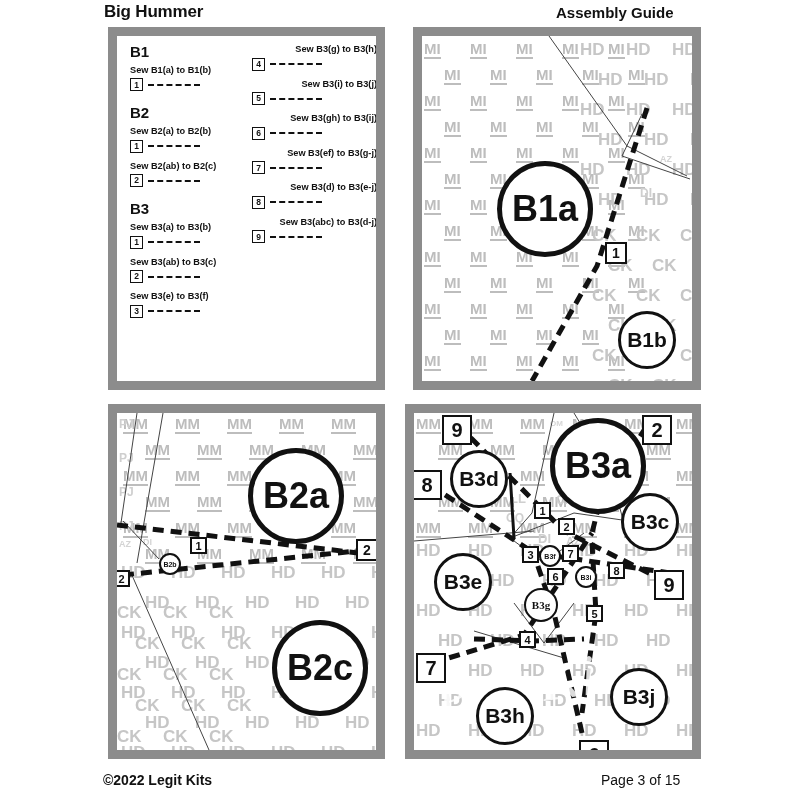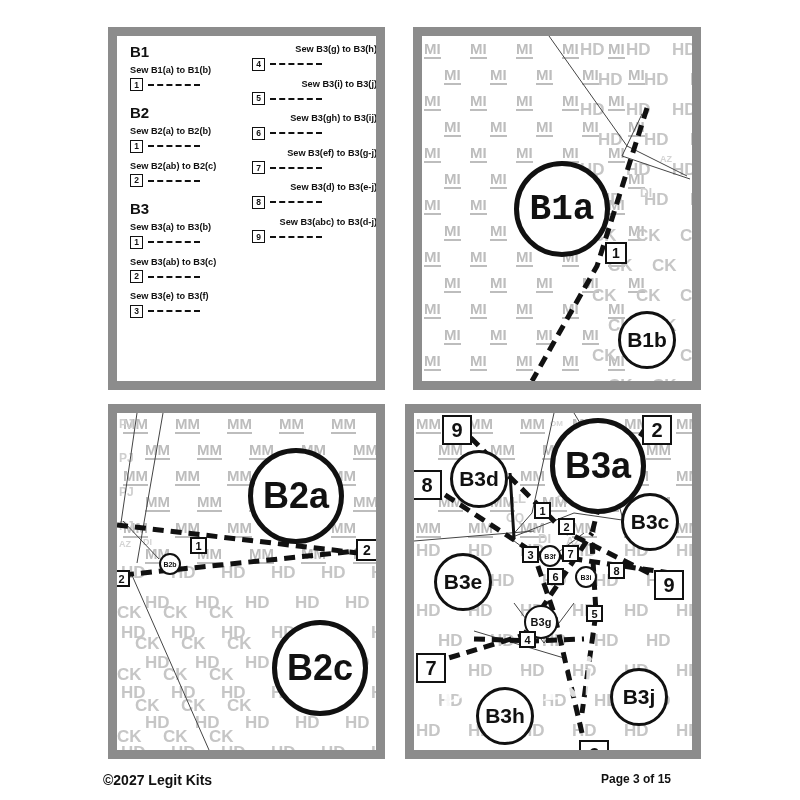--- a/index.html
+++ b/index.html
@@ -11,21 +11,21 @@
   .page{position:absolute;inset:0;}
 
   
   .header{position:absolute;left:0;top:2px;width:800px;height:26px;}
   .hdr-title{position:absolute;left:104px;top:0;font-size:17px;font-weight:bold;letter-spacing:-0.2px;}
   .hdr-right{position:absolute;left:556px;top:2px;font-size:15px;font-weight:bold;}
 
   
   .footer{position:absolute;left:0;top:772px;width:800px;height:26px;}
   .ftr-left{position:absolute;left:103px;top:0;font-size:14px;font-weight:bold;}
-  .ftr-right{position:absolute;left:601px;top:0;font-size:12px;font-weight:bold;}
+  .ftr-right{position:absolute;left:601px;top:0;font-size:14px;font-weight:normal;}
 
   
   .panel{position:absolute;background:#8c8c8c;box-sizing:border-box;padding:9px;}
   .panel-inner{position:relative;width:100%;height:100%;background:#fff;overflow:hidden;}
 
   #panel-instructions{left:108px;top:27px;width:277px;height:363px;}
   #panel-b1{left:413px;top:27px;width:288px;height:363px;}
   #panel-b2{left:108px;top:404px;width:277px;height:355px;}
   #panel-b3{left:405px;top:404px;width:296px;height:355px;}
 
@@ -74,20 +74,24 @@
 
   svg.seams{position:absolute;inset:0;width:100%;height:100%;overflow:visible;}
   .wm{position:absolute;font-size:58px;color:rgba(255,255,255,.85);font-style:italic;
       font-family:"Liberation Serif",serif;transform:rotate(-8deg);pointer-events:none;}
 </style>
 </head>
 <body>
 
 <div class="page">
 
+  <div class="header">
+    <div class="hdr-title">Big Hummer</div>
+    <div class="hdr-right">Assembly Guide</div>
+  </div>
 
   <div class="panel" id="panel-instructions">
     <div class="panel-inner">
       <div class="instr-cols">
         <div class="col col-left" id="instr-left">
             <div class="grp-title">B1</div>
             <div class="step-text">Sew B1(a) to B1(b)</div>
             <div class="step-row">
               <div class="num-box">1</div>
               <div class="dashline"></div>
@@ -264,21 +268,21 @@
           <div class="pat" style="left: 230px; top: 340px; font-size: 17px; color: rgb(198, 198, 198);">CK</div>
           <div class="pat" style="left: 218px; top: 150px; font-size: 12px; color: rgb(207, 207, 207);">DI</div>
           <div class="pat" style="left: 238px; top: 118px; font-size: 9px; color: rgb(212, 212, 212);">AZ</div>
         </div>
       <svg class="seams" viewBox="0 0 270 345" preserveAspectRatio="none">
         <path d="M127,0 L205,110 L265,140" fill="none" stroke="#444" stroke-width="1"></path>
         <path d="M220,78 L200,120 L268,143" fill="none" stroke="#444" stroke-width="1"></path>
         <path d="M225,72 L175,230 L110,345" fill="none" stroke="#111" stroke-width="5" stroke-dasharray="11 7"></path>
       </svg>
       <div id="b1-shapes">
-          <div class="circ lg" style="left: 92px; top: 125px; font-family: Liberation Mono, monospace;">B1a</div>
+          <div class="circ lg" style="left: 75px; top: 125px;">B1a</div>
           <div class="circ md" style="left: 196px; top: 275px;">B1b</div>
           <div class="marker md" style="left: 183px; top: 206px;">1</div>
         </div>
     </div>
   </div>
 
   <div class="panel" id="panel-b2">
     <div class="panel-inner">
       <div class="fabric" id="fabric-b2">
           <div class="pat" style="left: 6px; top: 2px; font-size: 15px; color: rgb(189, 189, 189); border-bottom: 2px solid rgb(189, 189, 189);">MM</div>
@@ -486,21 +490,21 @@
         <path d="M118,136 L140,200 L168,320" fill="none" stroke="#111" stroke-width="5" stroke-dasharray="11 7"></path>
         <path d="M178,130 L182,200 L168,300" fill="none" stroke="#111" stroke-width="5" stroke-dasharray="11 7"></path>
         <path d="M60,226 L120,228 L170,226" fill="none" stroke="#111" stroke-width="5" stroke-dasharray="11 7"></path>
       </svg>
       <div class="wm" style="left:-6px;top:238px;">Legit Kits</div>
       <div id="b3-shapes">
           <div class="circ lg" style="left: 136px; top: 5px;">B3a</div>
           <div class="circ md" style="left: 36px; top: 37px;">B3d</div>
           <div class="circ md" style="left: 207px; top: 80px;">B3c</div>
           <div class="circ md" style="left: 20px; top: 140px;">B3e</div>
-          <div class="circ sm" style="left: 110px; top: 192px;">B3g</div>
+          <div class="circ sm" style="left: 110px; top: 175px; font-family: Liberation Serif, serif;">B3g</div>
           <div class="circ md" style="left: 62px; top: 274px;">B3h</div>
           <div class="circ md" style="left: 196px; top: 255px;">B3j</div>
           <div class="circ xs" style="left: 125px; top: 132px;">B3f</div>
           <div class="circ xs" style="left: 161px; top: 153px;">B3i</div>
           <div class="marker lg" style="left: 28px; top: 2px;">9</div>
           <div class="marker lg" style="left: 228px; top: 2px;">2</div>
           <div class="marker lg" style="left: -2px; top: 57px;">8</div>
           <div class="marker lg" style="left: 240px; top: 157px;">9</div>
           <div class="marker lg" style="left: 2px; top: 240px;">7</div>
           <div class="marker lg" style="left: 165px; top: 327px;">6</div>
@@ -510,17 +514,17 @@
           <div class="marker sm" style="left: 148px; top: 132px;">7</div>
           <div class="marker sm" style="left: 194px; top: 149px;">8</div>
           <div class="marker sm" style="left: 133px; top: 155px;">6</div>
           <div class="marker sm" style="left: 172px; top: 192px;">5</div>
           <div class="marker sm" style="left: 105px; top: 218px;">4</div>
         </div>
     </div>
   </div>
 
   <div class="footer">
-    <div class="ftr-left">©2027 Legit Kits</div>
+    <div class="ftr-left">©2022 Legit Kits</div>
     <div class="ftr-right">Page 3 of 15</div>
   </div>
 
 </div>
 
 </body></html>

